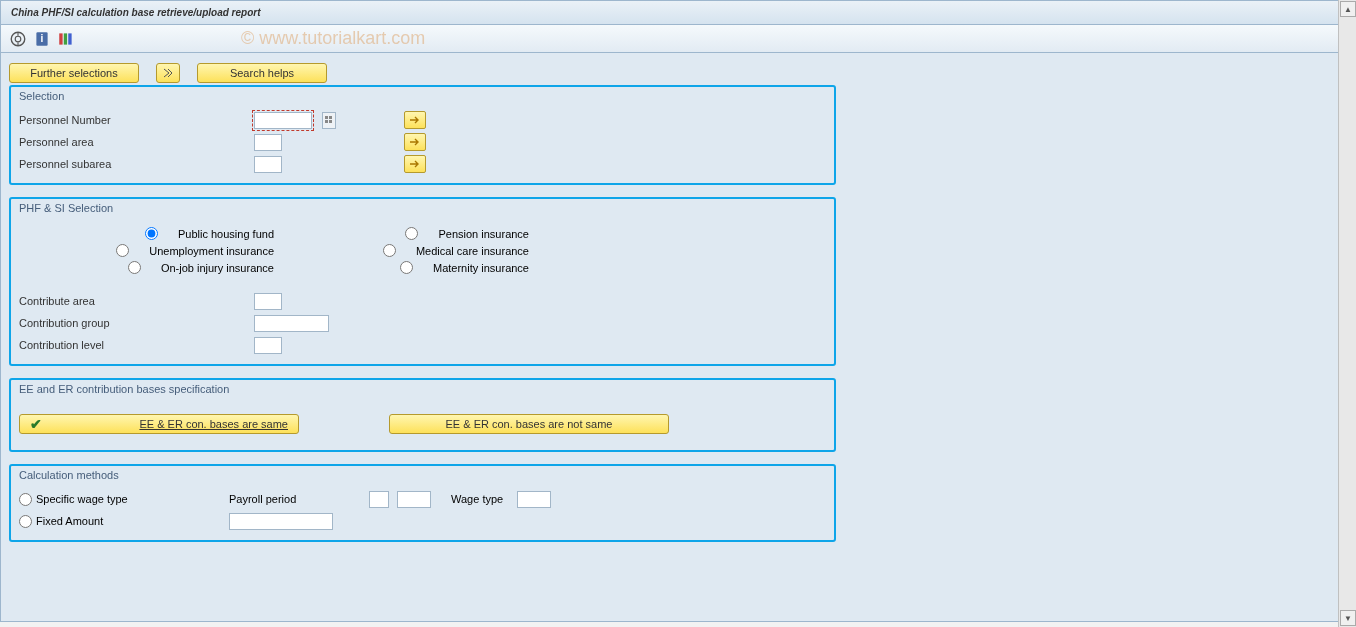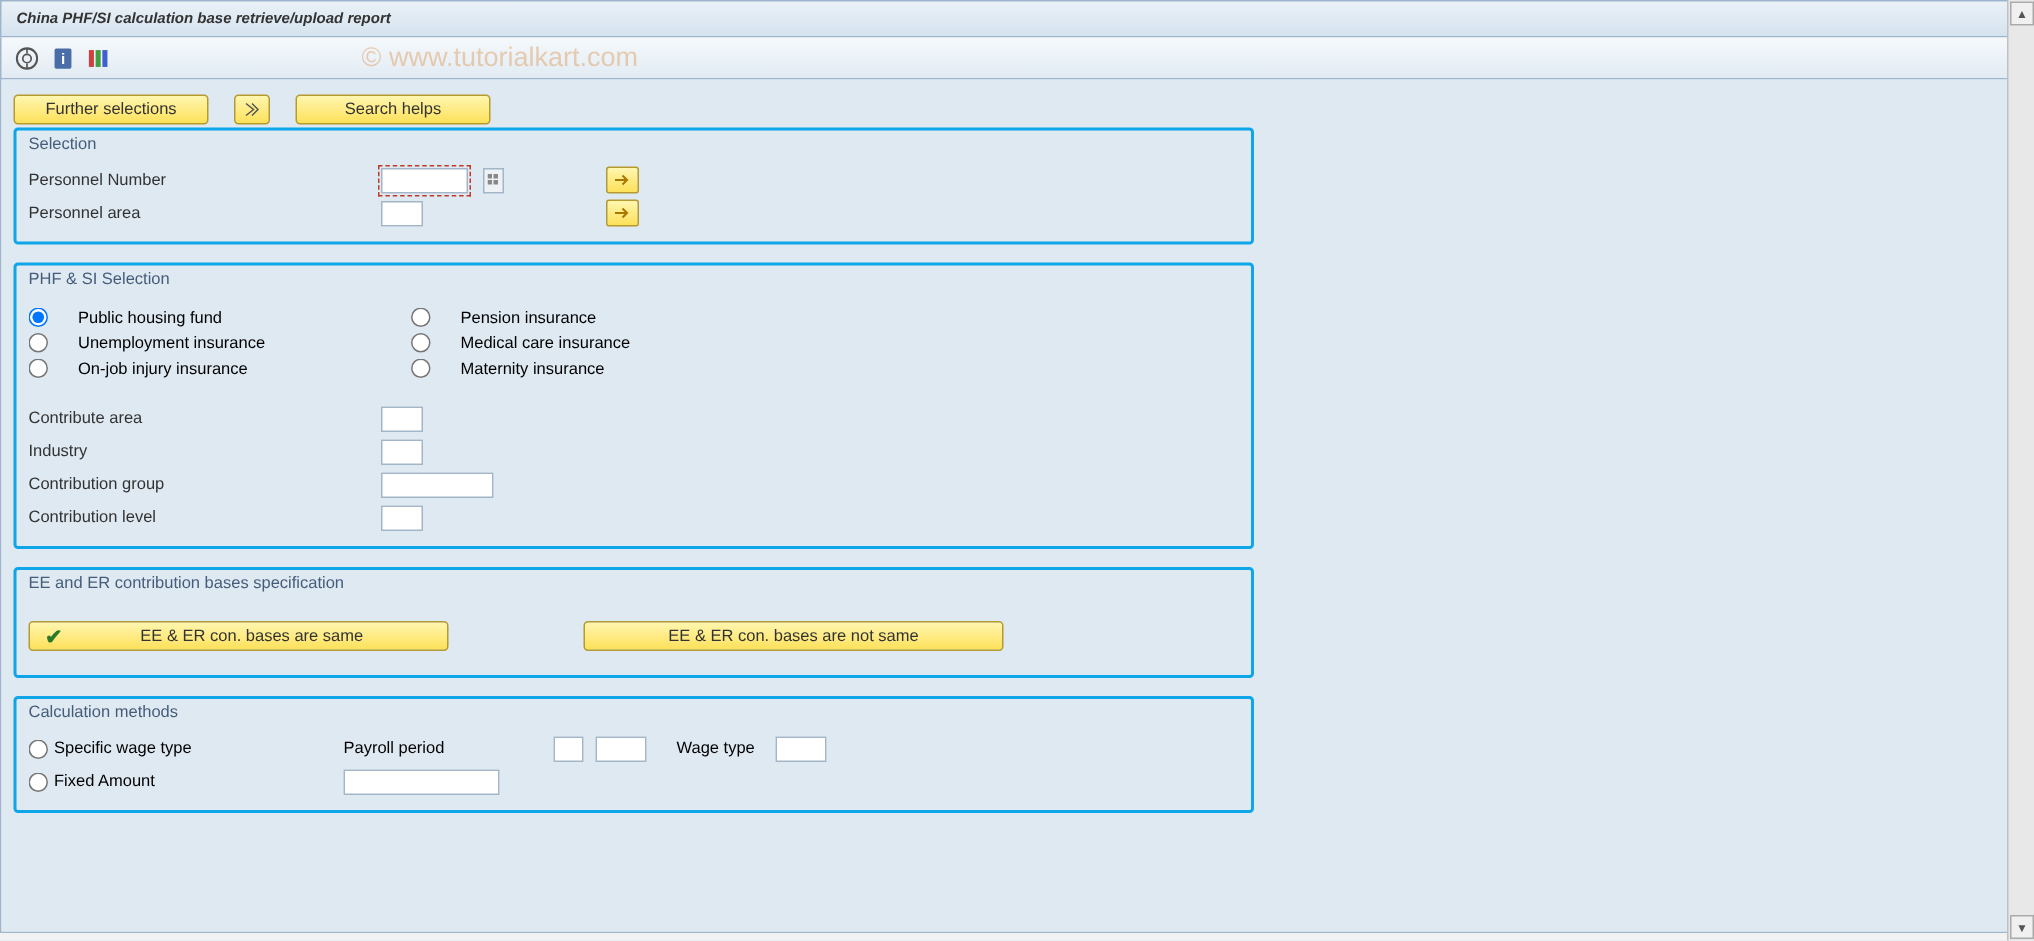--- a/index.html
+++ b/index.html
@@ -167,21 +167,21 @@
       justify-content: center;
       cursor: pointer;
     }
     .arrow-right-col { margin-left: 20px; }
     .radio-grid {
       display: grid;
       grid-template-columns: 255px 255px;
       gap: 4px 0;
       margin: 6px 0 16px 0;
     }
-    .radio-item { display: flex; align-items: center; gap: 20px; }
+    .radio-item { display: flex; align-items: center; gap: 20px; justify-content: flex-end; }
     .radio-item input[type=radio] { margin: 0; }
     .checkmark {
       color: #2a7a2a;
       font-weight: bold;
       margin-right: 6px;
       font-size: 14px;
     }
     .calc-row {
       display: flex;
       align-items: center;
@@ -271,20 +271,33 @@
             <input class="sap-input input-sm" style="">
           </div>
           <div class="arrow-right-col">
             <span class="arrow-btn">
               <svg width="10" height="8" viewBox="0 0 10 8">
                   <path d="M0 4 L7 4 M5 1 L8 4 L5 7" fill="none" stroke="#aa7700" stroke-width="1.4"></path>
                 </svg>
             </span>
           </div>
         </div>
+        <div class="row">
+          <div class="label-col">Personnel subarea</div>
+          <div class="input-col">
+            <input class="sap-input input-sm" style="">
+          </div>
+          <div class="arrow-right-col">
+            <span class="arrow-btn">
+              <svg width="10" height="8" viewBox="0 0 10 8">
+                  <path d="M0 4 L7 4 M5 1 L8 4 L5 7" fill="none" stroke="#aa7700" stroke-width="1.4"></path>
+                </svg>
+            </span>
+          </div>
+        </div>
       </div>
     </div>
 
     <div class="group">
       <div class="group-title">PHF &amp; SI Selection</div>
       <div class="group-body">
         <div class="radio-grid">
           <label class="radio-item">
             <input type="radio" name="phfsi" checked="" style="">
             <span>Public housing fund</span>
@@ -305,43 +318,39 @@
             <input type="radio" name="phfsi" style="">
             <span>On-job injury insurance</span>
           </label>
           <label class="radio-item">
             <input type="radio" name="phfsi" style="">
             <span>Maternity insurance</span>
           </label>
         </div>
         <div class="row">
           <div class="label-col">Contribute area</div>
-          <input class="sap-input input-sm" style="">
-        </div>
-        <div class="row">
-          <div class="label-col">Industry</div>
           <input class="sap-input input-sm" style="">
         </div>
         <div class="row">
           <div class="label-col">Contribution group</div>
           <input class="sap-input input-lg" style="">
         </div>
         <div class="row">
           <div class="label-col">Contribution level</div>
           <input class="sap-input input-sm" style="">
         </div>
       </div>
     </div>
 
     <div class="group">
       <div class="group-title">EE and ER contribution bases specification</div>
       <div class="group-body" style="padding:16px 8px;display:flex;gap:90px;">
         <button class="sap-button sap-button-wide" style="justify-content:flex-start;">
           <span class="checkmark">✔</span>
-          <span style="flex:1;text-align:center;">EE &amp; ER con. bases are same</span>
+          <span style="flex:1;text-align:right;text-decoration:underline;">EE &amp; ER con. bases are same</span>
         </button>
         <button class="sap-button sap-button-wide">
           <span>EE &amp; ER con. bases are not same</span>
         </button>
       </div>
     </div>
 
     <div class="group" style="margin-bottom:12px;">
       <div class="group-title">Calculation methods</div>
       <div class="group-body">

